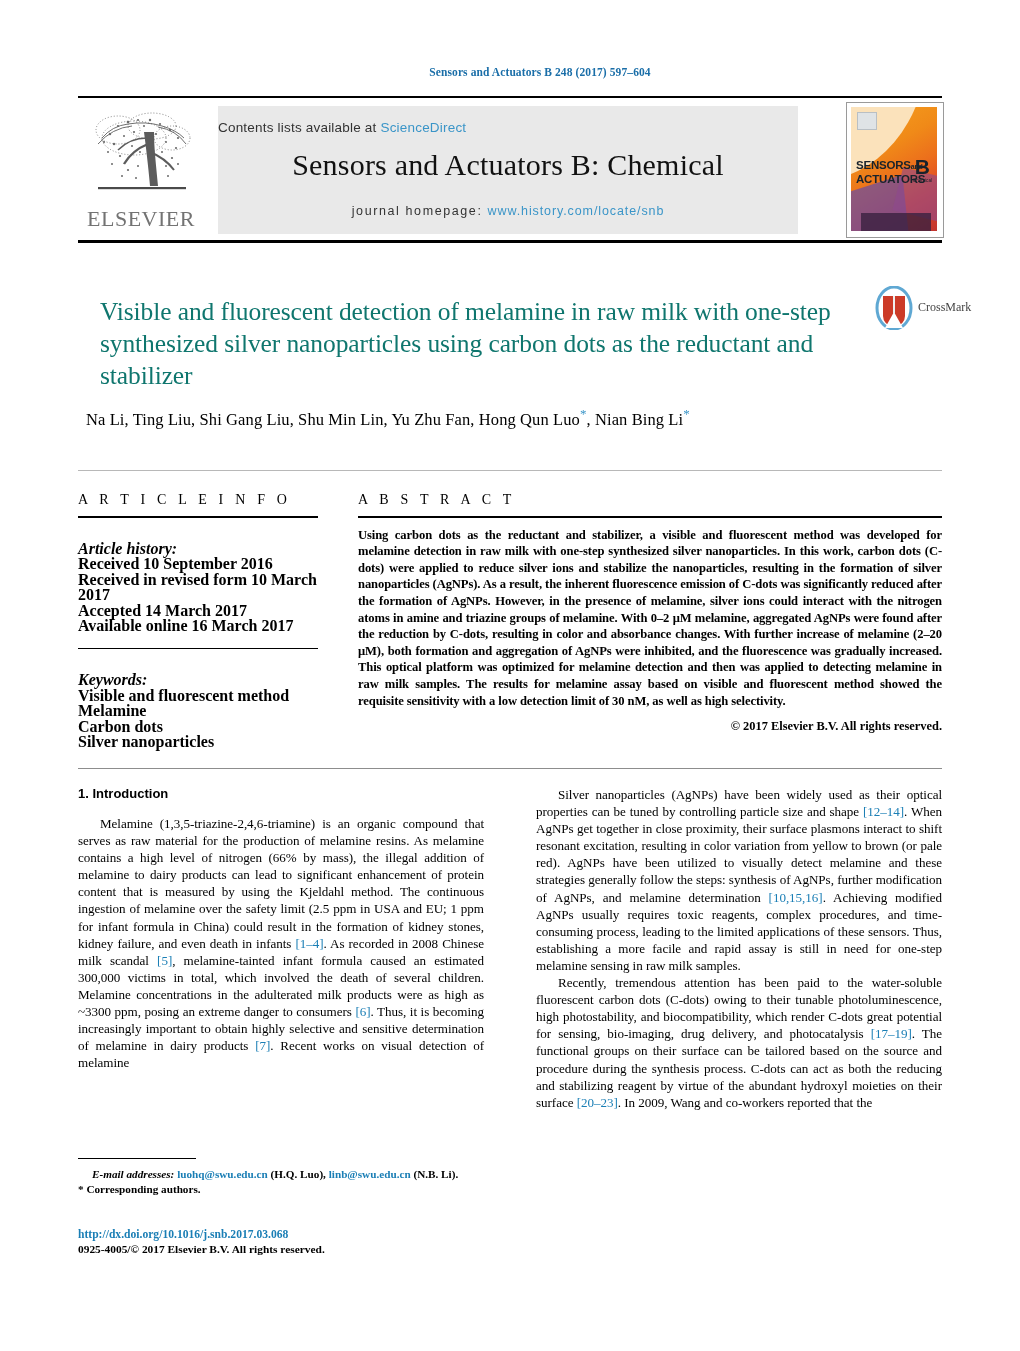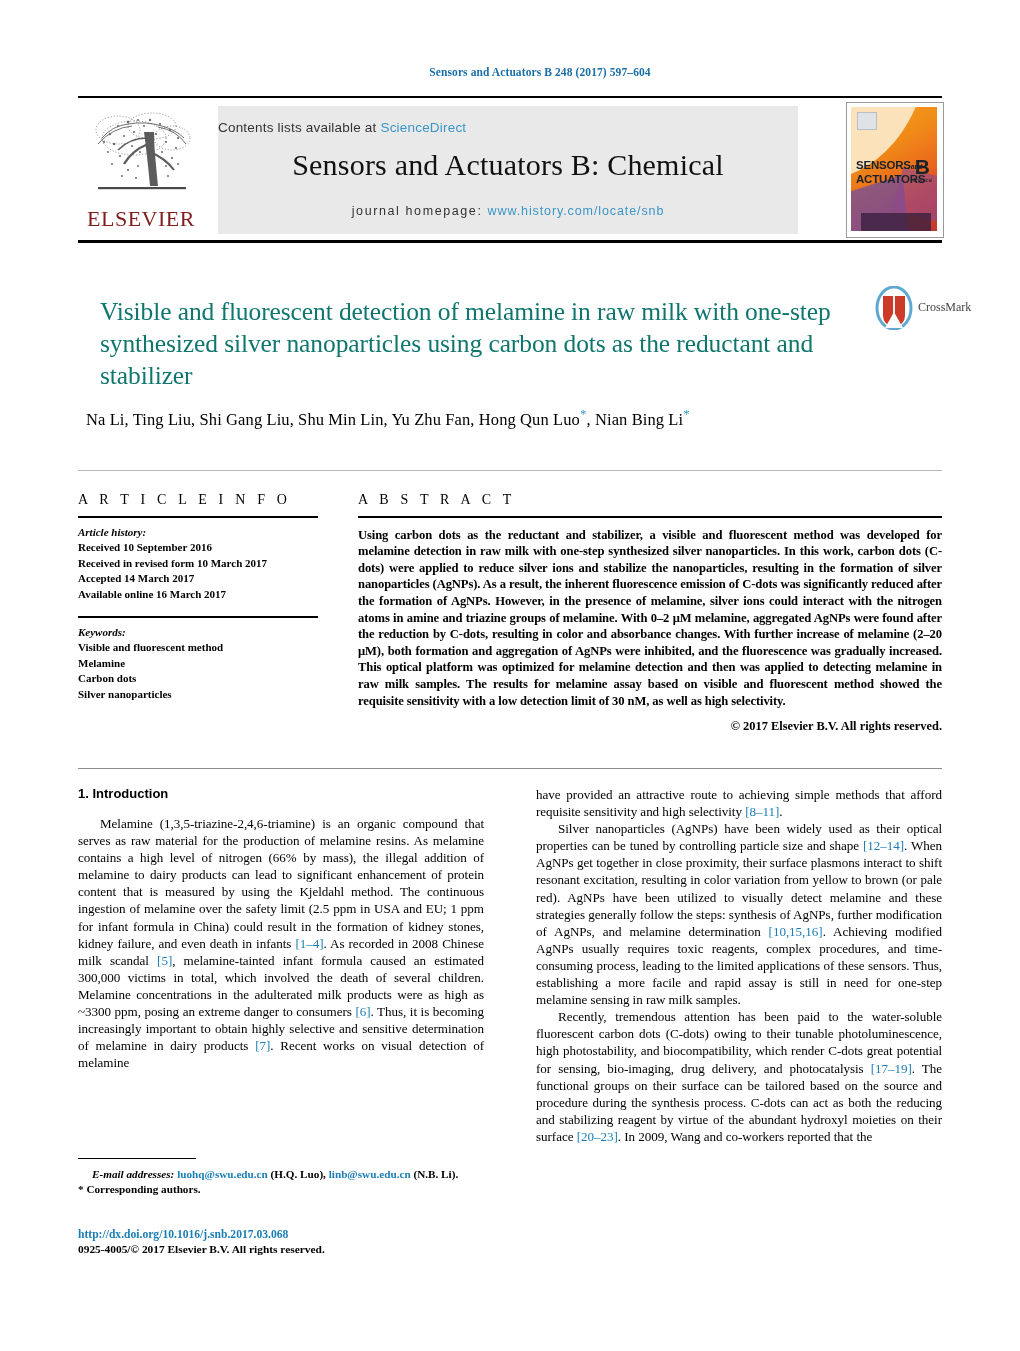--- a/index.html
+++ b/index.html
@@ -75,21 +75,21 @@
   }
   .elsevier-word {
     position: absolute;
     left: 0;
     top: 100px;
     width: 122px;
     text-align: center;
     font-family: "Liberation Serif", serif;
     font-size: 22px;
     letter-spacing: 0.5px;
-    color: #7f1d1d;
+    color: #737373;
     font-weight: 400;
   }
 
   
   .grey-band {
     position: absolute;
     left: 140px;
     top: 10px;
     width: 580px;
     height: 128px;
@@ -311,23 +311,23 @@
     letter-spacing: 4.2px;
     color: #000;
   }
   .hr-thin {
     margin-top: 8px;
     width: 100%;
     height: 1.6px;
     background: #000;
   }
   .info-group {
-    margin-top: 7px;
-    font-family: "Liberation Serif", serif;
-    font-size: 11px;
+    margin-top: 23px;
+    font-family: "Liberation Serif", serif;
+    font-size: 16px;
     line-height: 15.5px;
     color: #000;
     font-weight: bold;
   }
   .info-group .lbl {
     font-style: italic;
     display: block;
   }
   .kw-sep {
     margin-top: 14px;
@@ -588,23 +588,20 @@
   <div class="rule-info-bottom"></div>
 
   <div class="body-left">
     <h2 class="sec-title">1.  Introduction</h2>
     <p class="para">
       Melamine (1,3,5-triazine-2,4,6-triamine) is an organic compound that serves as raw material for the production of melamine resins. As melamine contains a high level of nitrogen (66% by mass), the illegal addition of melamine to dairy products can lead to significant enhancement of protein content that is measured by using the Kjeldahl method. The continuous ingestion of melamine over the safety limit (2.5&nbsp;ppm in USA and EU; 1 ppm for infant formula in China) could result in the formation of kidney stones, kidney failure, and even death in infants <span class="ref">[1–4]</span>. As recorded in 2008 Chinese milk scandal <span class="ref">[5]</span>, melamine-tainted infant formula caused an estimated 300,000 victims in total, which involved the death of several children. Melamine concentrations in the adulterated milk products were as high as ~3300&nbsp;ppm, posing an extreme danger to consumers <span class="ref">[6]</span>. Thus, it is becoming increasingly important to obtain highly selective and sensitive determination of melamine in dairy products <span class="ref">[7]</span>. Recent works on visual detection of melamine
     </p>
   </div>
 
   <div class="body-right">
-    <p class="para cont">
-      have provided an attractive route to achieving simple methods that afford requisite sensitivity and high selectivity <span class="ref">[8–11]</span>.
-    </p>
     <p class="para">
       Silver nanoparticles (AgNPs) have been widely used as their optical properties can be tuned by controlling particle size and shape <span class="ref">[12–14]</span>. When AgNPs get together in close proximity, their surface plasmons interact to shift resonant excitation, resulting in color variation from yellow to brown (or pale red). AgNPs have been utilized to visually detect melamine and these strategies generally follow the steps: synthesis of AgNPs, further modification of AgNPs, and melamine determination <span class="ref">[10,15,16]</span>. Achieving modified AgNPs usually requires toxic reagents, complex procedures, and time-consuming process, leading to the limited applications of these sensors. Thus, establishing a more facile and rapid assay is still in need for one-step melamine sensing in raw milk samples.
     </p>
     <p class="para">
       Recently, tremendous attention has been paid to the water-soluble fluorescent carbon dots (C-dots) owing to their tunable photoluminescence, high photostability, and biocompatibility, which render C-dots great potential for sensing, bio-imaging, drug delivery, and photocatalysis <span class="ref">[17–19]</span>. The functional groups on their surface can be tailored based on the source and procedure during the synthesis process. C-dots can act as both the reducing and stabilizing reagent by virtue of the abundant hydroxyl moieties on their surface <span class="ref">[20–23]</span>. In 2009, Wang and co-workers reported that the
     </p>
   </div>
 
   <div class="footnote">
     <div class="foot-rule"></div>

